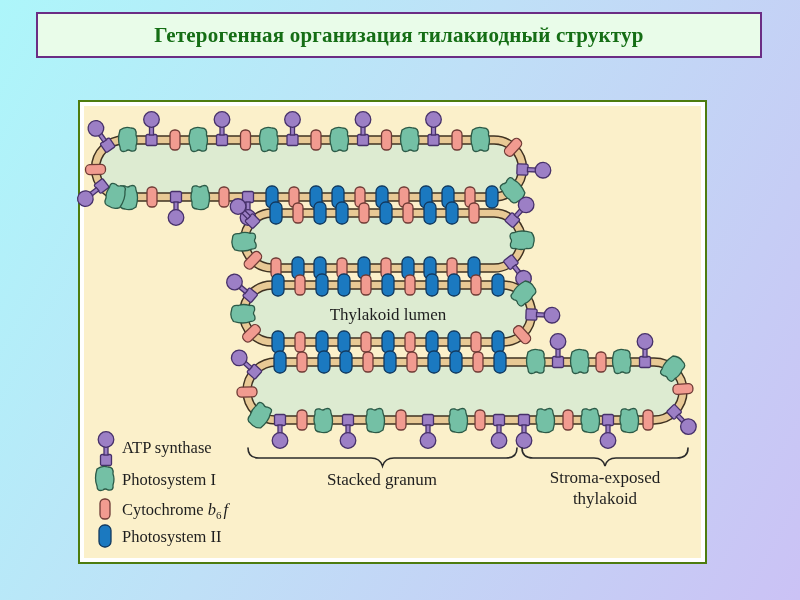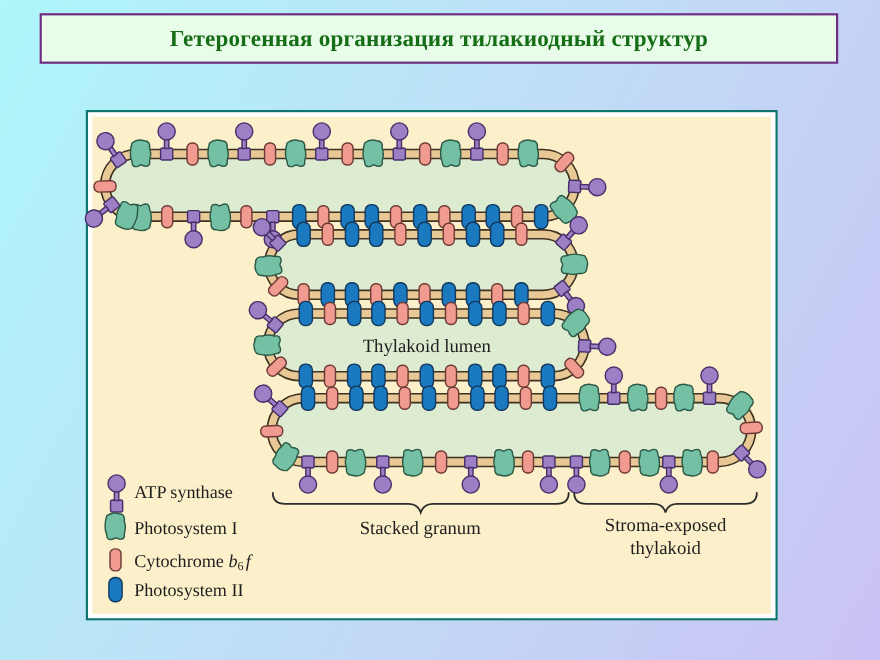--- a/index.html
+++ b/index.html
@@ -12,21 +12,21 @@
     position:absolute;left:36px;top:12px;width:726px;height:46px;
     box-sizing:border-box;border:2px solid #6b2d84;background:#e9fce9;
     display:flex;align-items:center;justify-content:center;
   }
   .title-box h1{
     margin:0;font-size:21px;font-weight:bold;color:#156e15;
     font-family:"Liberation Serif",serif;letter-spacing:.2px;
   }
   .diagram-panel{
     position:absolute;left:78px;top:100px;width:629px;height:464px;
-    box-sizing:border-box;border:2px solid #0f766e;background:#ffffff;padding:4px;
+    box-sizing:border-box;border:2px solid #4d7c0f;background:#ffffff;padding:4px;
   }
   .diagram-panel svg{display:block;width:617px;height:452px;background:#fbf0ca;}
   text{font-family:"Liberation Serif",serif;fill:#1e1e1e;}
   .lbl{font-size:17px;}
   .leg{font-size:16.5px;}
 </style>
 </head>
 <body>
 
 <div class="title-box">

